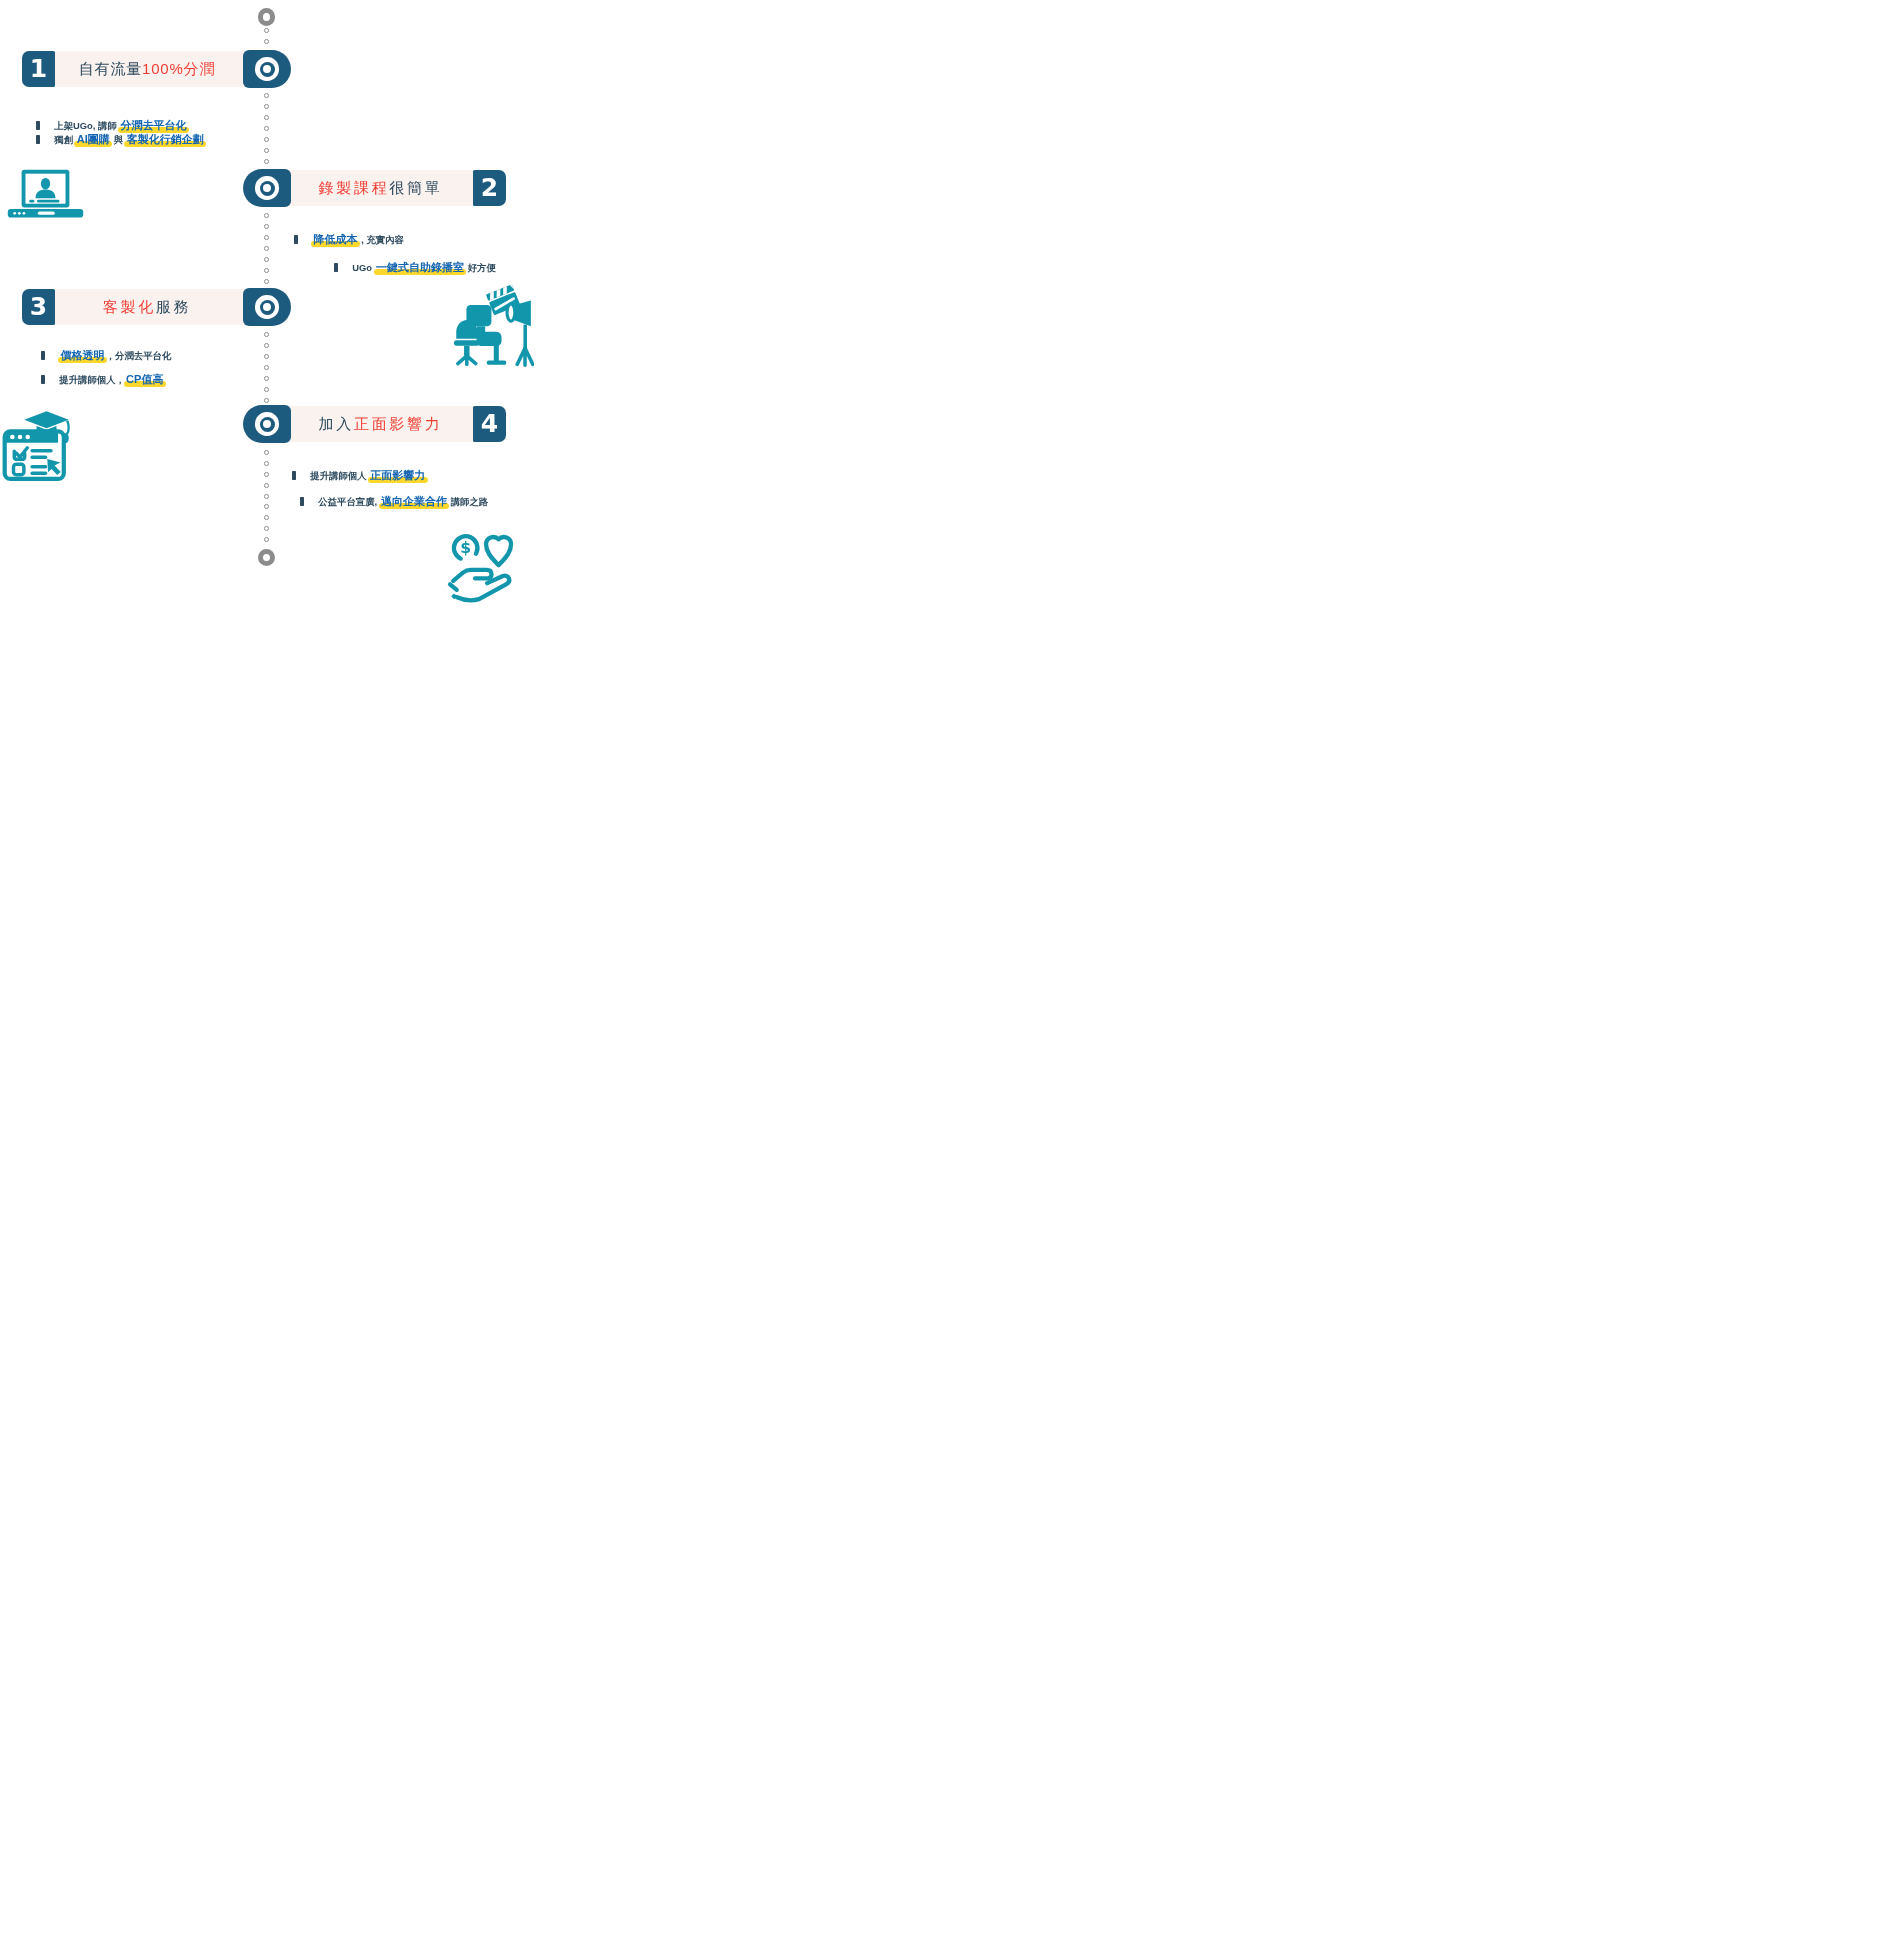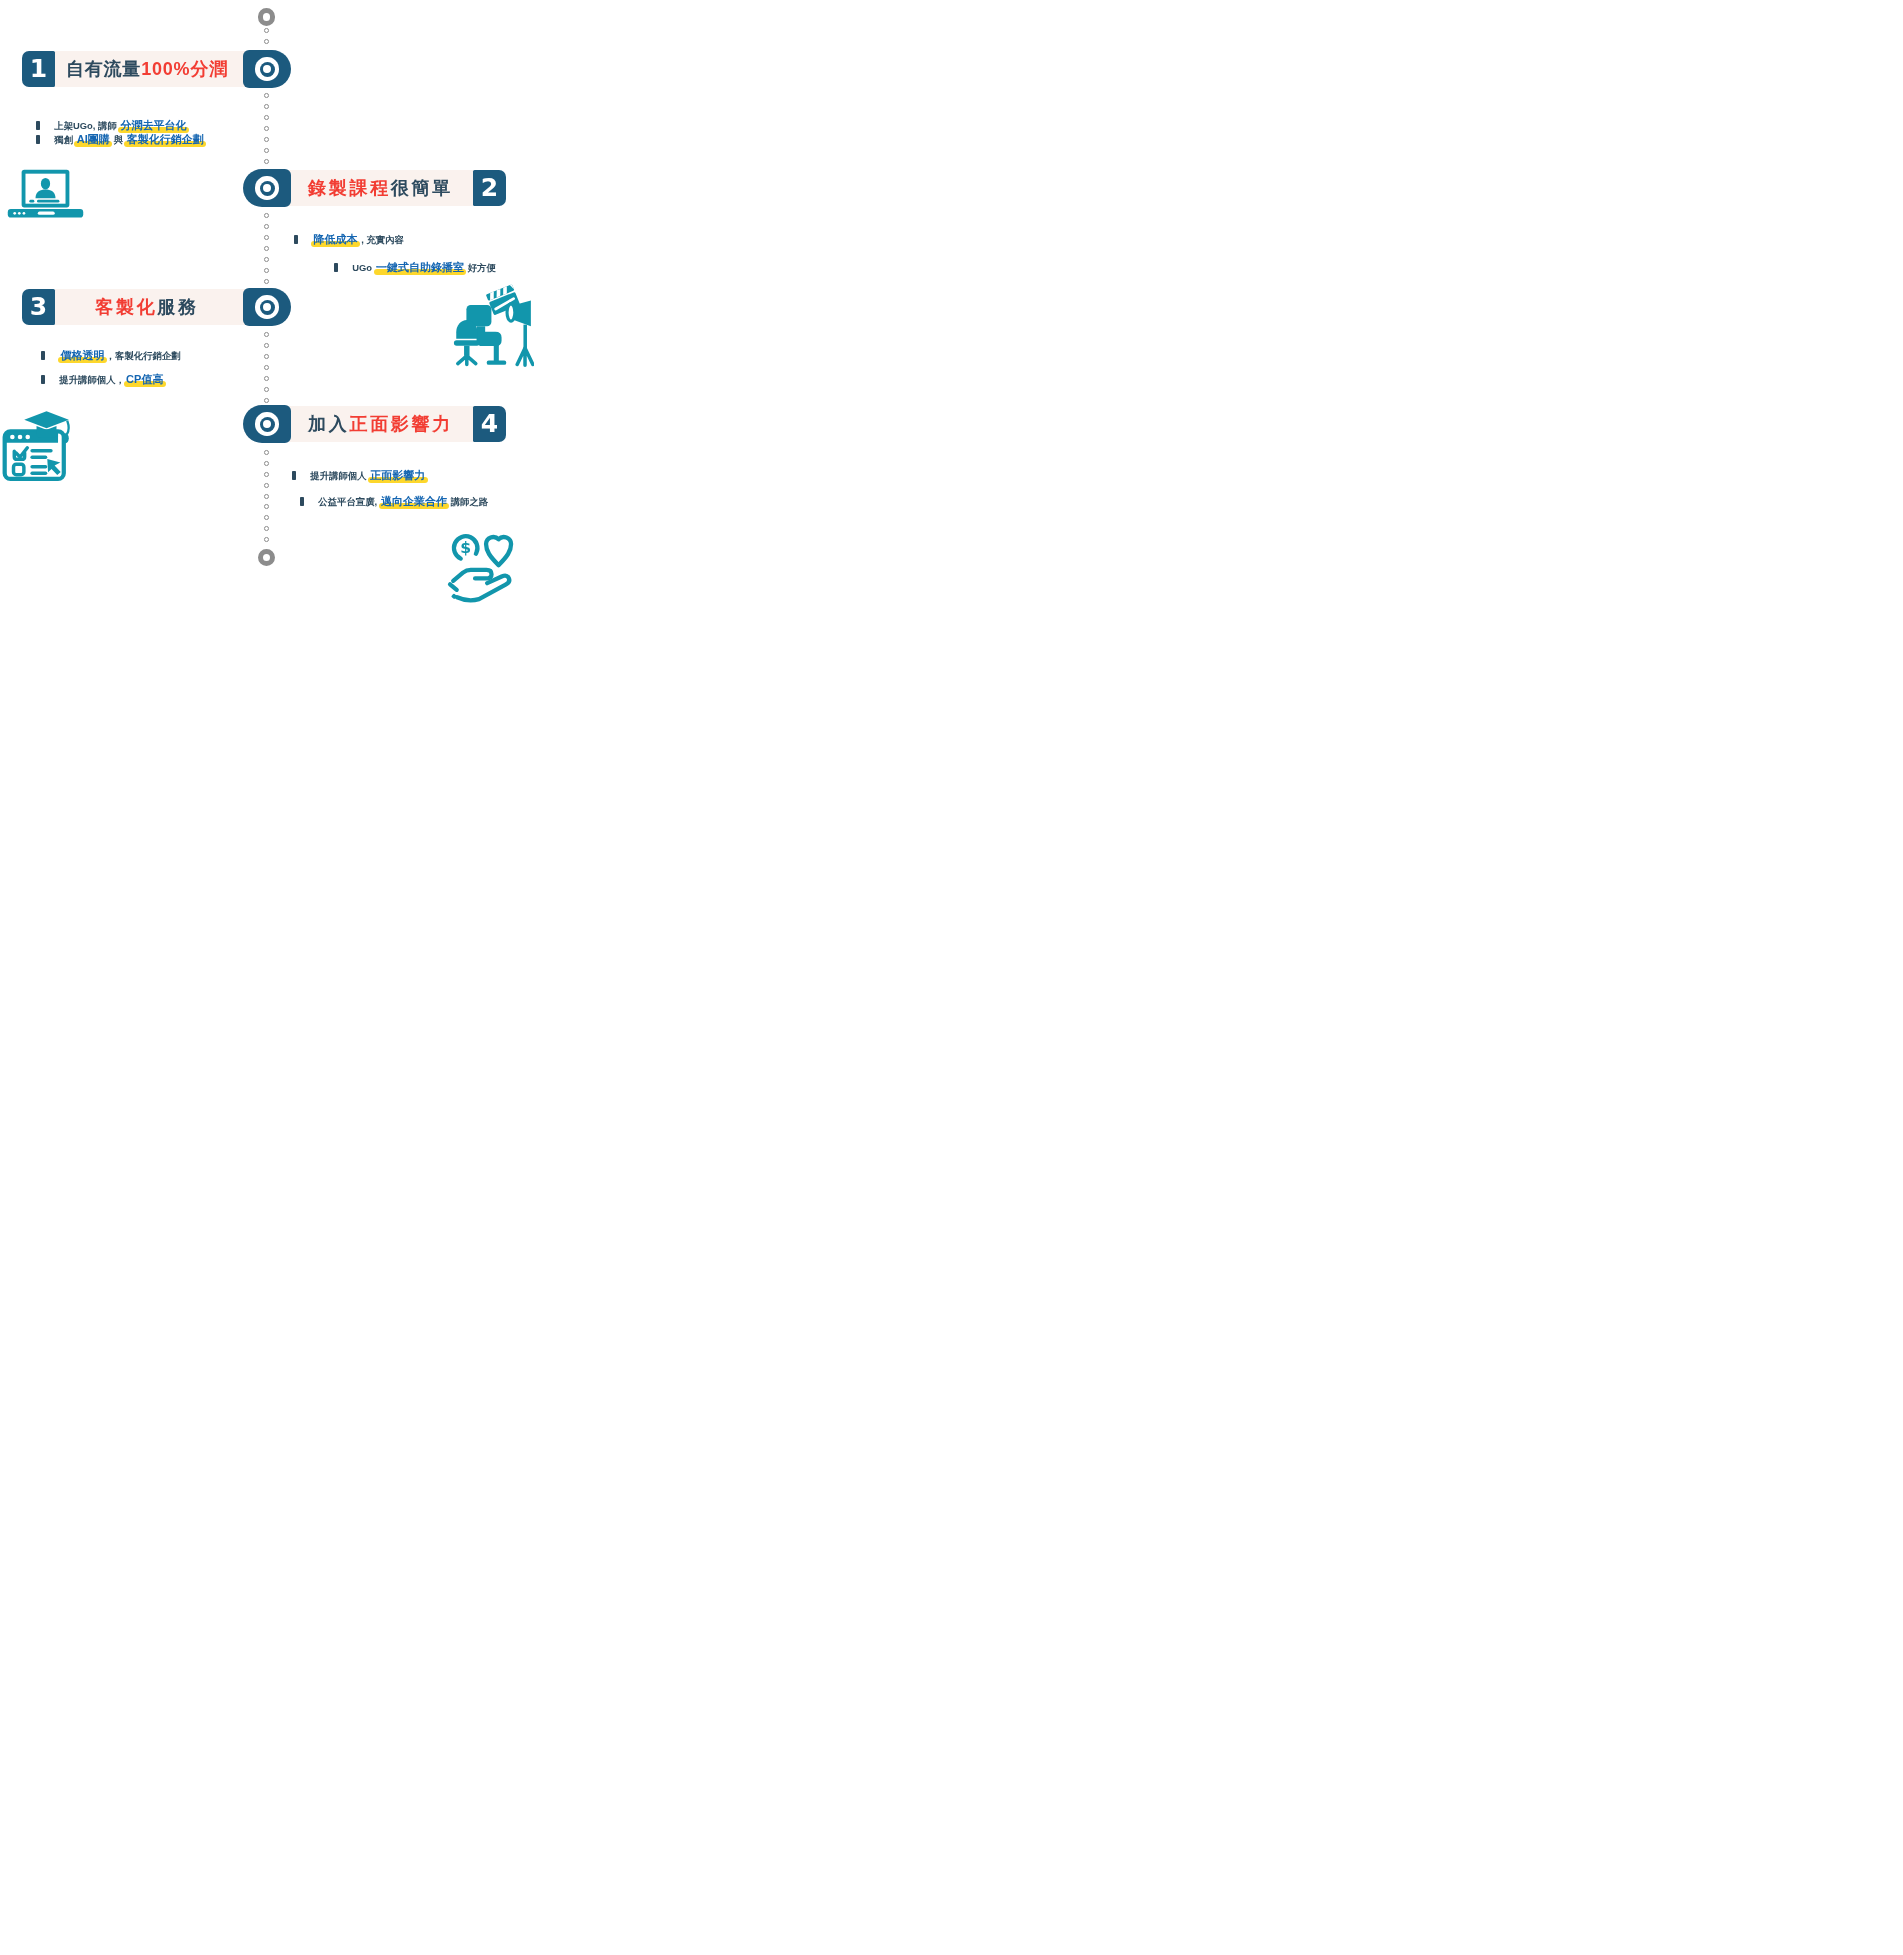--- a/index.html
+++ b/index.html
@@ -25,22 +25,22 @@
   .dot{position:absolute;width:2.7px;height:2.7px;border:1.8px solid var(--timeline-gray);
     border-radius:50%;box-sizing:content-box;}
 
   
   .badge{position:absolute;width:33px;height:36px;background:var(--node-blue);color:#fff;
     font-family:"DejaVu Sans",sans-serif;font-weight:700;font-size:25px;line-height:36px;
     text-align:center;z-index:3;}
   .badge.left{border-radius:7px 1.6px 1.6px 7px;}
   .badge.right{border-radius:1.6px 7px 7px 1.6px;}
   .bar{position:absolute;height:36px;background:var(--header-bg);z-index:1;}
-  .title{position:absolute;height:36px;line-height:36px;text-align:center;font-weight:700;
-    font-size:18px;white-space:nowrap;z-index:2;}
+  .title{position:absolute;height:36px;line-height:36px;text-align:center;font-weight:400;
+    font-size:15px;white-space:nowrap;z-index:2;}
   .t-dark{color:var(--title-dark);}
   .t-red{color:var(--accent-red);}
   .node{position:absolute;width:48px;height:38px;background:var(--node-blue);z-index:4;
     display:grid;place-items:center;}
   .node.round-right{border-radius:6.3px 19.6px 19.6px 6.3px;}
   .node.round-left{border-radius:19.6px 6.3px 6.3px 19.6px;}
   .eye{width:23.5px;height:23.5px;background:#fff;border-radius:50%;display:grid;place-items:center;}
   .eye-mid{width:15px;height:15px;background:var(--node-blue);border-radius:50%;display:grid;place-items:center;}
   .eye-hole{width:7.8px;height:7.8px;background:#fff;border-radius:50%;}
 
@@ -163,21 +163,21 @@
       </div>
   </div>
   <div class="bar" id="bar-4"></div>
   <div class="title" id="title-4"><span class="t-dark">加入</span><span class="t-red">正面影響力</span></div>
   <div class="badge right" id="badge-4">4</div>
 
   <div class="bullet-row" id="row-1a"><span class="marker"></span><span><span class="seg-normal">上架UGo, 講師 </span><span class="seg-keyword">分潤去平台化</span></span></div>
   <div class="bullet-row" id="row-1b"><span class="marker"></span><span><span class="seg-normal">獨創 </span><span class="seg-keyword">AI團購</span><span class="seg-normal"> 與 </span><span class="seg-keyword">客製化行銷企劃</span></span></div>
   <div class="bullet-row" id="row-2a"><span class="marker"></span><span><span class="seg-keyword">降低成本</span><span class="seg-normal"> , 充實內容</span></span></div>
   <div class="bullet-row" id="row-2b"><span class="marker"></span><span><span class="seg-normal">UGo </span><span class="seg-keyword">一鍵式自助錄播室</span><span class="seg-normal"> 好方便</span></span></div>
-  <div class="bullet-row" id="row-3a"><span class="marker"></span><span><span class="seg-keyword">價格透明</span><span class="seg-normal">，客製化行銷企劃</span></span></div>
+  <div class="bullet-row" id="row-3a"><span class="marker"></span><span><span class="seg-keyword">價格透明</span><span class="seg-normal">，分潤去平台化</span></span></div>
   <div class="bullet-row" id="row-3b"><span class="marker"></span><span><span class="seg-normal">提升講師個人，</span><span class="seg-keyword">CP值高</span></span></div>
   <div class="bullet-row" id="row-4a"><span class="marker"></span><span><span class="seg-normal">提升講師個人 </span><span class="seg-keyword">正面影響力</span></span></div>
   <div class="bullet-row" id="row-4b"><span class="marker"></span><span><span class="seg-normal">公益平台宣廣, </span><span class="seg-keyword">邁向企業合作</span><span class="seg-normal"> 講師之路</span></span></div>
 
   <svg class="icon" id="icon-laptop" viewBox="0 0 200 140" xmlns="http://www.w3.org/2000/svg">
     <g fill="var(--icon-teal,#1296ac)">
       <rect x="38" y="2" width="124" height="98" rx="7"></rect>
       <rect x="48" y="12" width="104" height="78" fill="#fff"></rect>
       <ellipse cx="100" cy="38" rx="12" ry="15"></ellipse>
       <path d="M74 76 C74 58 87 53 100 53 C113 53 126 58 126 76 Z"></path>

